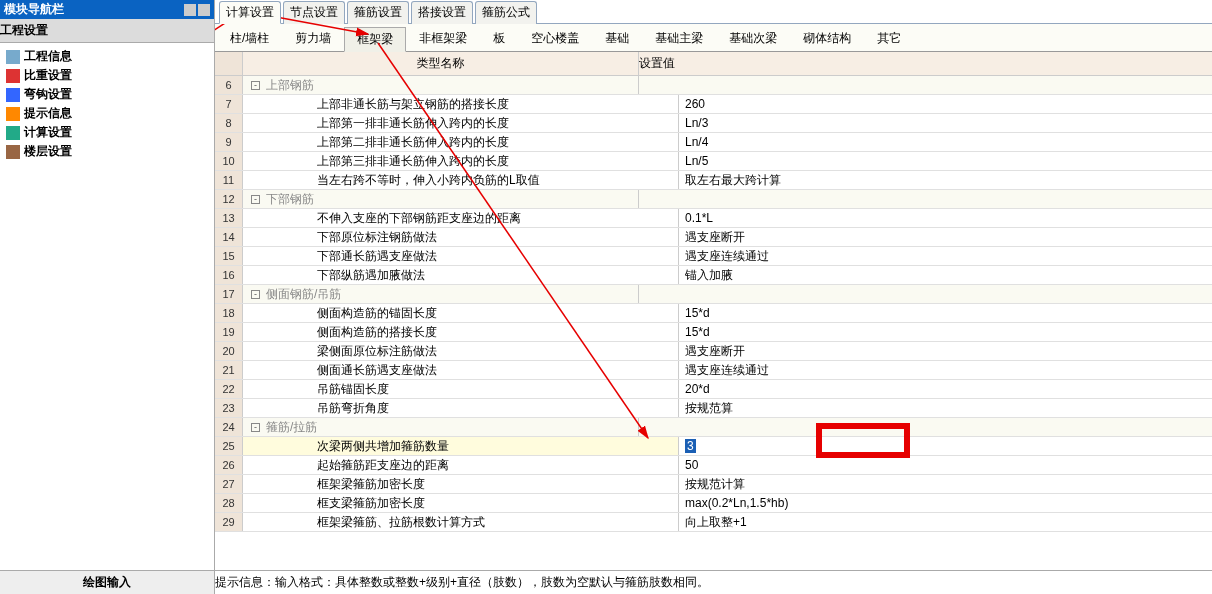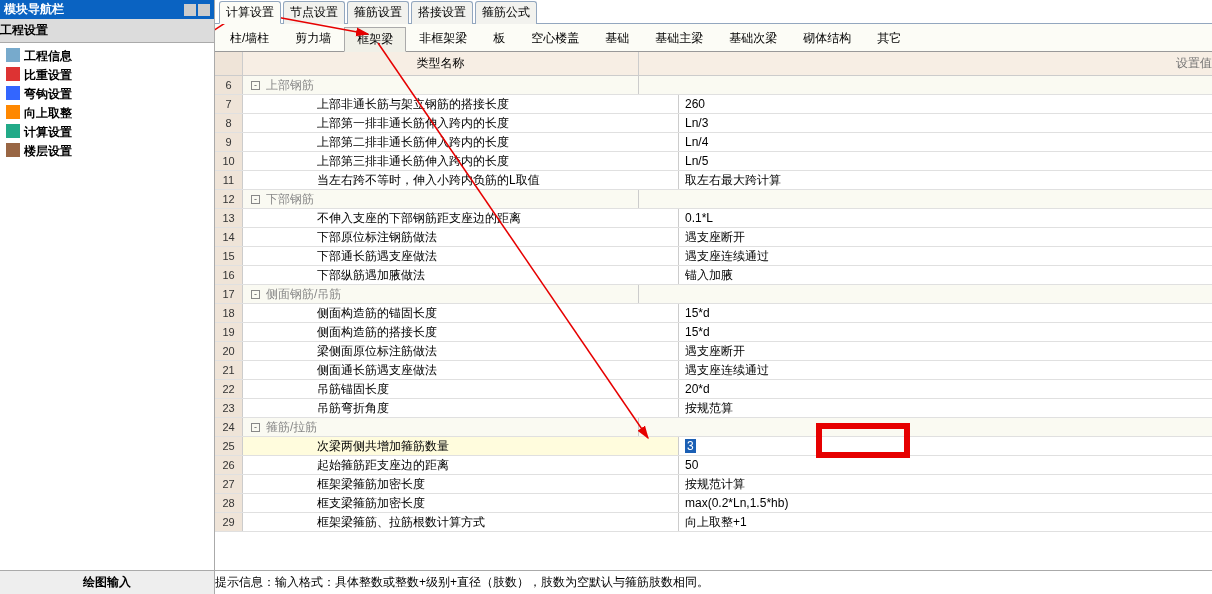--- a/index.html
+++ b/index.html
@@ -4,39 +4,39 @@
 <style>
 * { box-sizing: border-box; font-family: "SimSun", Arial, sans-serif; font-size: 12px; }
 body { margin: 0; padding: 0; background: #fff; }
 .container { display: flex; width: 1212px; height: 594px; }
 .sidebar { width: 215px; background: #fff; border-right: 1px solid #aaa; display:flex; flex-direction:column;font-weight:bold;}
 .sb-title { background: #0a63c2; color:#fff; padding:1px 4px; font-size:12px; display:flex; align-items:center; }
 .sb-title .pin { width:12px; height:12px; background:#ccc; margin-left:auto; margin-right:2px; }
 .sb-title .cls { width:12px; height:12px; background:#ccc; }
 .sb-section { background:#dcdcdc; text-align:left; padding:3px 0; border-bottom:1px solid #aaa;}
 .tree { flex:1; background:#fff; padding:4px 0;}
-.tree .item { display:flex; align-items:flex-start; padding:1px 6px; cursor:pointer;}
+.tree .item { display:flex; align-items:center; padding:1px 6px; cursor:pointer;}
 .tree .item .ic { width:14px; height:14px; margin-right:4px; display:inline-block; }
 .ic-red { background:#d33; }
 .ic-blue { background:#36f; }
 .ic-cyan { background:#7ac; }
 .ic-orange { background:#f80; }
 .ic-green { background:#2a8; }
 .ic-brown { background:#964; }
 .sb-bottom { background:#eee; text-align:center; padding:3px 0; border-top:1px solid #aaa; }
 .main { flex:1; display:flex; flex-direction:column; background:#fff; position:relative;}
 .tabs1 { display:flex; border-bottom:none; padding:0 4px; }
 .tab1 { border:1px solid #93a7bf; border-bottom:none; padding:2px 6px; margin-right:2px; background:#f2f2ee; cursor:pointer; position:relative; top:1px; border-radius:3px 3px 0 0;}
 .tab1.active { background:#fcfcf6; border-bottom:1px solid #fcfcf6; z-index:2; }
 .tabs2 { display:flex; border-top:1px solid #93a7bf; border-bottom:1px solid #999; padding:2px 2px 0 2px; background:#fcfcf6;}
 .tab2 { padding:3px 12px; cursor:pointer; border:1px solid transparent;}
 .tab2.active { background:#f0f0e8; border:1px solid #aaa; border-bottom:1px solid #f0f0e8; position:relative; top:1px;text-align:center;}
 .hdr { display:flex; background:#f7eee4; border-bottom:1px solid #ccc;}
 .hdr .hname { flex:0 0 425px; text-align:center; padding:3px 0; border-right:1px solid #ccc;}
-.hdr .hval { flex:1; text-align:right; padding:3px 0; color:#737373;}
+.hdr .hval { flex:1; text-align:left; padding:3px 0; color:#000000;}
 .grid { flex:1; overflow:hidden; }
 .row { display:flex; border-bottom:1px solid #e0e0e0; height:19px; align-items:center;}
 .rownum { width:28px; text-align:center; background:#efe4d8; border-right:1px solid #ccc; color:#333; font-size:11px; height:100%; display:flex; align-items:center; justify-content:center;}
 .name { width:396px; padding-left:8px; border-right:1px solid #ccc; height:100%; display:flex; align-items:center; overflow:hidden; white-space:nowrap;}
 .val { flex:1; padding-left:6px; height:100%; display:flex; align-items:center;}
 .group { background:#fafaf2;}
 .group .name { color:#888;}
 .collapse { display:inline-block; width:9px; height:9px; border:1px solid #888; margin-right:6px; line-height:7px; text-align:center; font-size:9px; color:#555;}
 .indent { padding-left:34px !important;margin-left:40px; }
 .highlight { background:#fffcdd; }
@@ -65,21 +65,21 @@
         <div class="item">
           <span class="ic ic-red"></span>
           <span>比重设置</span>
         </div>
         <div class="item">
           <span class="ic ic-blue"></span>
           <span>弯钩设置</span>
         </div>
         <div class="item">
           <span class="ic ic-orange"></span>
-          <span>向上取整</span>
+          <span>提示信息</span>
         </div>
         <div class="item">
           <span class="ic ic-green"></span>
           <span>计算设置</span>
         </div>
         <div class="item">
           <span class="ic ic-brown"></span>
           <span>楼层设置</span>
         </div>
       </div>

